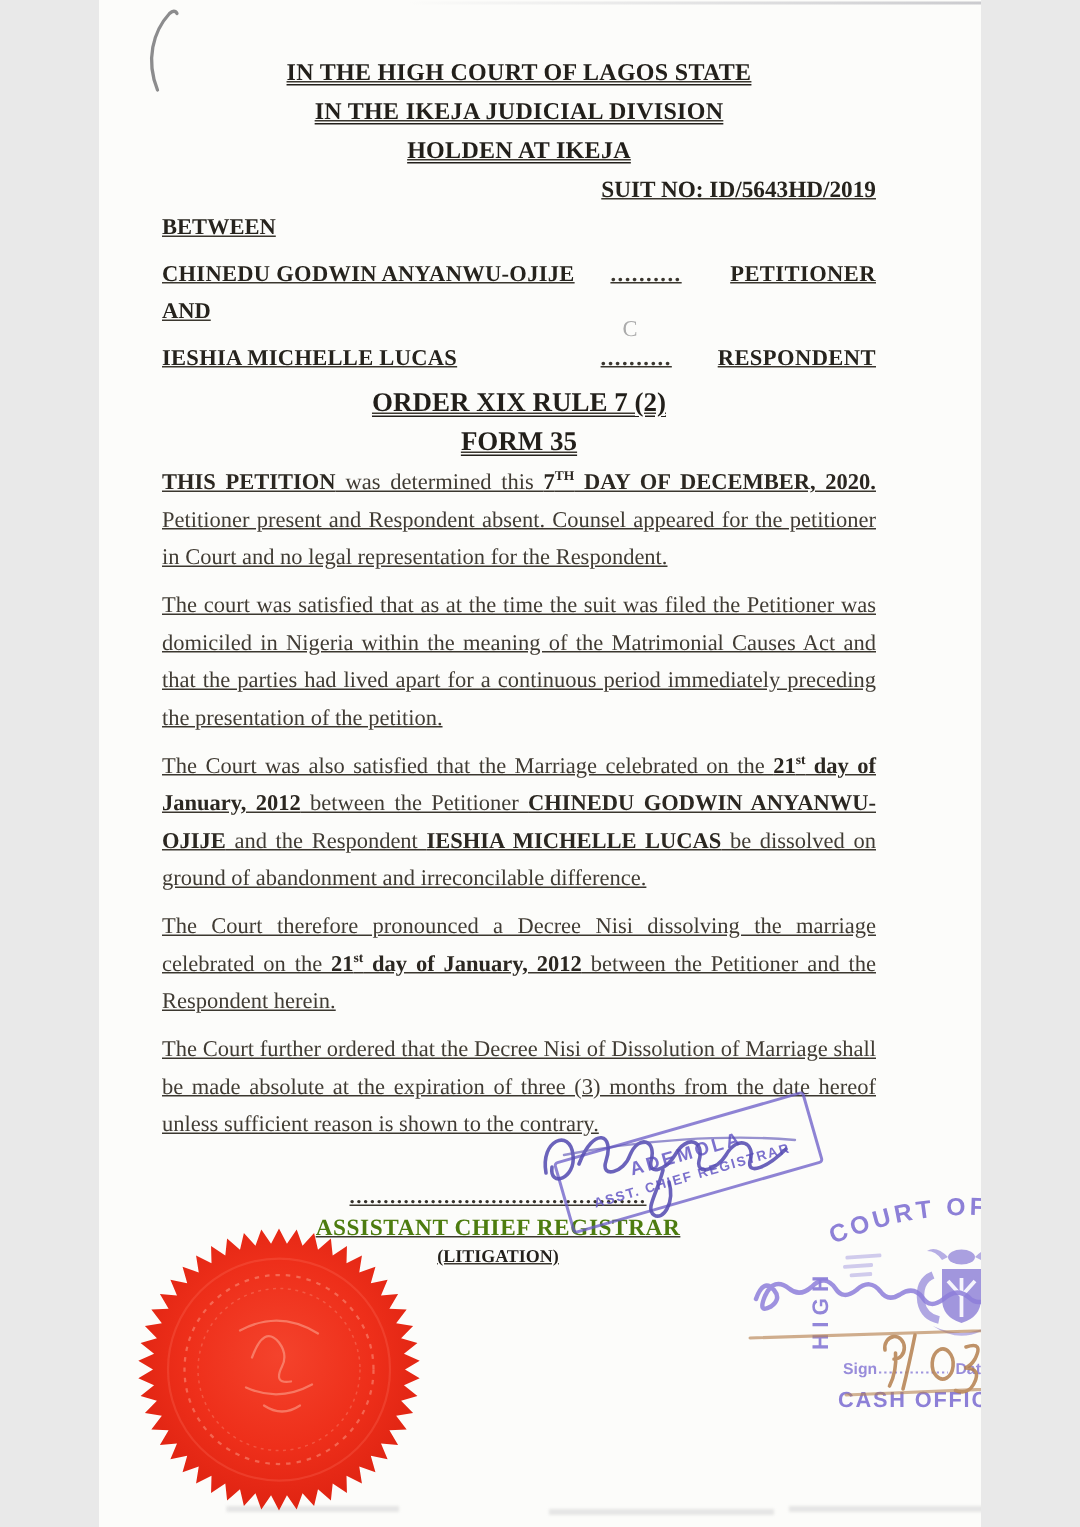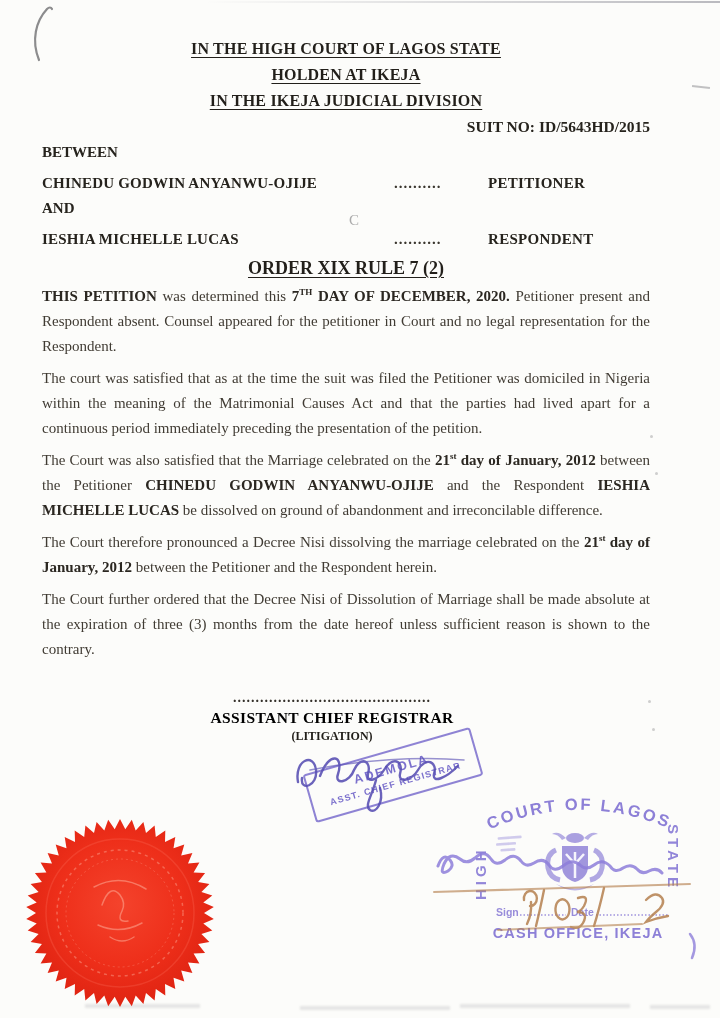--- a/index.html
+++ b/index.html
@@ -1,20 +1,21 @@
 <!DOCTYPE html>
 <html style="--stamp-purple: #7d6ed2; --seal-red: #ee2d18; --hand-brown: #b5804f; --ink: #3b372f;"><head>
 <meta charset="utf-8">
 <style>
   html,body{margin:0;padding:0;background:#e9e9e9;}
   .page{
-    position:relative;width:720px;height:1018px;margin:0 auto;
+    position:relative;width:588px;height:1018px;margin:0 auto;
     background:#fcfcfa;overflow:hidden;
     font-family:"Liberation Serif", serif;
     color:#3b372f;
+    text-decoration:underline;
   }
   .scan-top{position:absolute;top:1px;left:205px;width:515px;height:2px;
     background:linear-gradient(to right, rgba(130,130,140,0), rgba(120,120,132,.5));}
   .content{position:relative;padding:40px 70px 0 42px;}
   .court-header{ text-align:center; }
   .court-header .hline{
     font-weight:700;font-size:16px;letter-spacing:.2px;color:#221f1a;
     text-decoration:underline;text-underline-offset:3px;margin-bottom:8px;
   }
   .suit-no{ text-align:right;font-weight:700;font-size:15.5px;color:#26231d;margin-top:2px;}
@@ -31,21 +32,21 @@
   }
   .body-para{
     margin:0 0 7px 0;font-size:15px;line-height:25px;text-align:justify;
     color:#403b33;
   }
   .body-para:first-of-type{ }
   .body-para .b{ font-weight:700;color:#2b2721; }
   .body-para sup{ font-size:.6em;font-weight:700;line-height:0;vertical-align:super;color:#2b2721;}
   .sig-block{ width:310px;margin:28px auto 0 auto;transform:translateX(-14px);text-align:center;}
   .sig-dots{ font-weight:700;font-size:14px;letter-spacing:1px;color:#34302a;white-space:nowrap;}
-  .sig-title{ font-weight:700;font-size:15.5px;letter-spacing:.4px;color:#000000;margin-top:3px;}
+  .sig-title{ font-weight:700;font-size:15.5px;letter-spacing:.4px;color:#4d7c0f;margin-top:3px;}
   .sig-subtitle{ font-weight:700;font-size:12px;color:#221f1a;margin-top:2px;}
   .c-mark{ position:absolute;left:349px;top:212px;font-size:15px;color:#ababab;}
   .pen-bracket{ position:absolute;left:10px;top:2px; }
   .name-stamp-wrap{ position:absolute;left:298px;top:724px;width:200px;height:108px;z-index:3;}
   .name-stamp{
     position:absolute;left:8px;top:26px;width:170px;height:46px;
     border:2.5px solid rgba(105,91,199,.75);border-radius:3px;
     transform:rotate(-16deg);
     display:flex;flex-direction:column;align-items:center;justify-content:center;
     color:rgba(100,87,196,.85);
@@ -71,44 +72,45 @@
   <div class="scan-top"></div>
 
   <svg class="pen-bracket" width="60" height="70" viewBox="0 0 60 70">
     <path d="M37,7 C39,5 41,5 42,7 M37,7 C26,19 21,38 29,58" fill="none" stroke="#6f6f72" stroke-width="2.2" stroke-linecap="round" opacity="0.8"></path>
   </svg>
 
   <div class="content">
 
     <div class="court-header">
       <div class="hline">IN THE HIGH COURT OF LAGOS STATE</div>
+      <div class="hline">IN THE IKEJA JUDICIAL DIVISION</div>
       <div class="hline">HOLDEN AT IKEJA</div>
-      <div class="hline">IN THE IKEJA JUDICIAL DIVISION</div>
-    </div>
-
-    <div class="suit-no">SUIT NO: ID/5643HD/2015</div>
+    </div>
+
+    <div class="suit-no">SUIT NO: ID/5643HD/2019</div>
 
     <div class="between">BETWEEN</div>
 
     <div class="party-row">
       <span class="pname">CHINEDU GODWIN ANYANWU-OJIJE</span>
       <span class="pdots">..........</span>
       <span class="prole">PETITIONER</span>
     </div>
 
     <div class="and-label">AND</div>
 
     <div class="party-row">
       <span class="pname">IESHIA MICHELLE LUCAS</span>
       <span class="pdots">..........</span>
       <span class="prole">RESPONDENT</span>
     </div>
 
     <div class="order-heading">
       <div class="oline">ORDER XIX RULE 7 (2)</div>
+      <div class="oline">FORM 35</div>
     </div>
 
     <p class="body-para"><span class="b">THIS PETITION</span><span> was determined this </span><span class="b">7</span><sup class="b">TH</sup><span class="b"> DAY OF DECEMBER, 2020.</span><span> Petitioner present and Respondent absent. Counsel appeared for the petitioner in Court and no legal representation for the Respondent.</span></p>
     <p class="body-para"><span>The court was satisfied that as at the time the suit was filed the Petitioner was domiciled in Nigeria within the meaning of the Matrimonial Causes Act and that the parties had lived apart for a continuous period immediately preceding the presentation of the petition.</span></p>
     <p class="body-para"><span>The Court was also satisfied that the Marriage celebrated on the </span><span class="b">21</span><sup class="b">st</sup><span class="b"> day of January, 2012</span><span> between the Petitioner </span><span class="b">CHINEDU GODWIN ANYANWU-OJIJE</span><span> and the Respondent </span><span class="b">IESHIA MICHELLE LUCAS</span><span> be dissolved on ground of abandonment and irreconcilable difference.</span></p>
     <p class="body-para"><span>The Court therefore pronounced a Decree Nisi dissolving the marriage celebrated on the </span><span class="b">21</span><sup class="b">st</sup><span class="b"> day of January, 2012</span><span> between the Petitioner and the Respondent herein.</span></p>
     <p class="body-para"><span>The Court further ordered that the Decree Nisi of Dissolution of Marriage shall be made absolute at the expiration of three (3) months from the date hereof unless sufficient reason is shown to the contrary.</span></p>
 
     <div class="sig-block">
       <div class="sig-dots">............................................</div>

